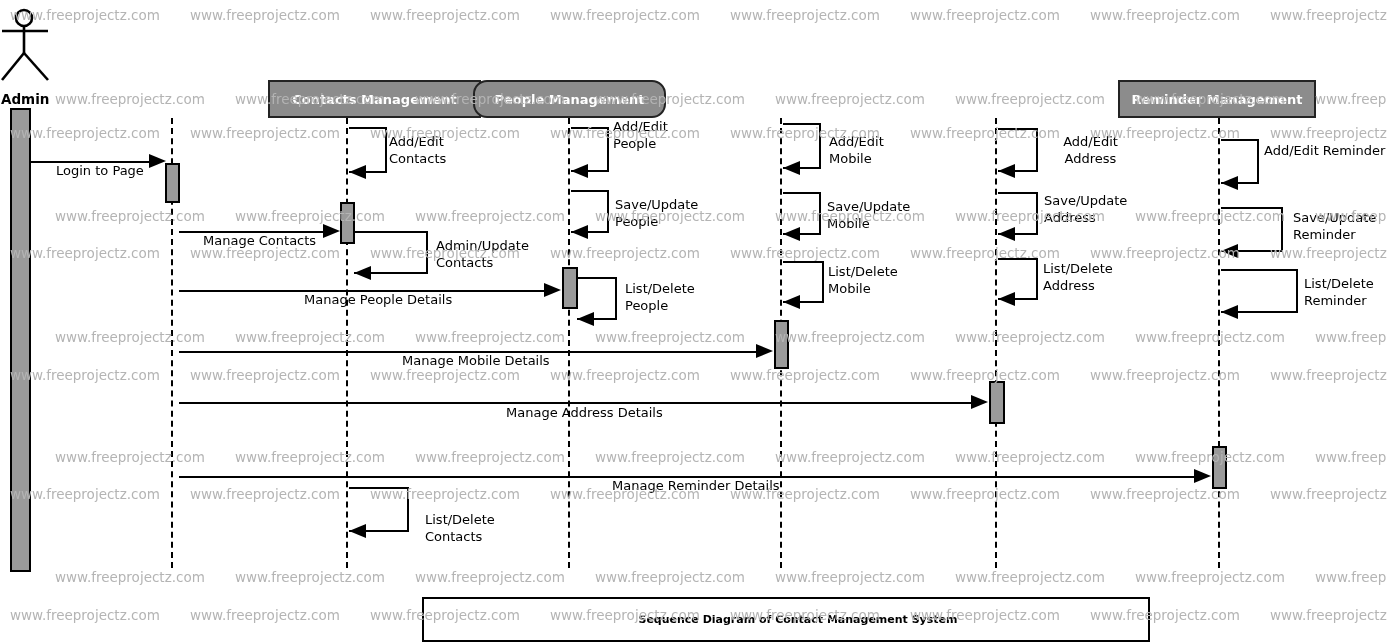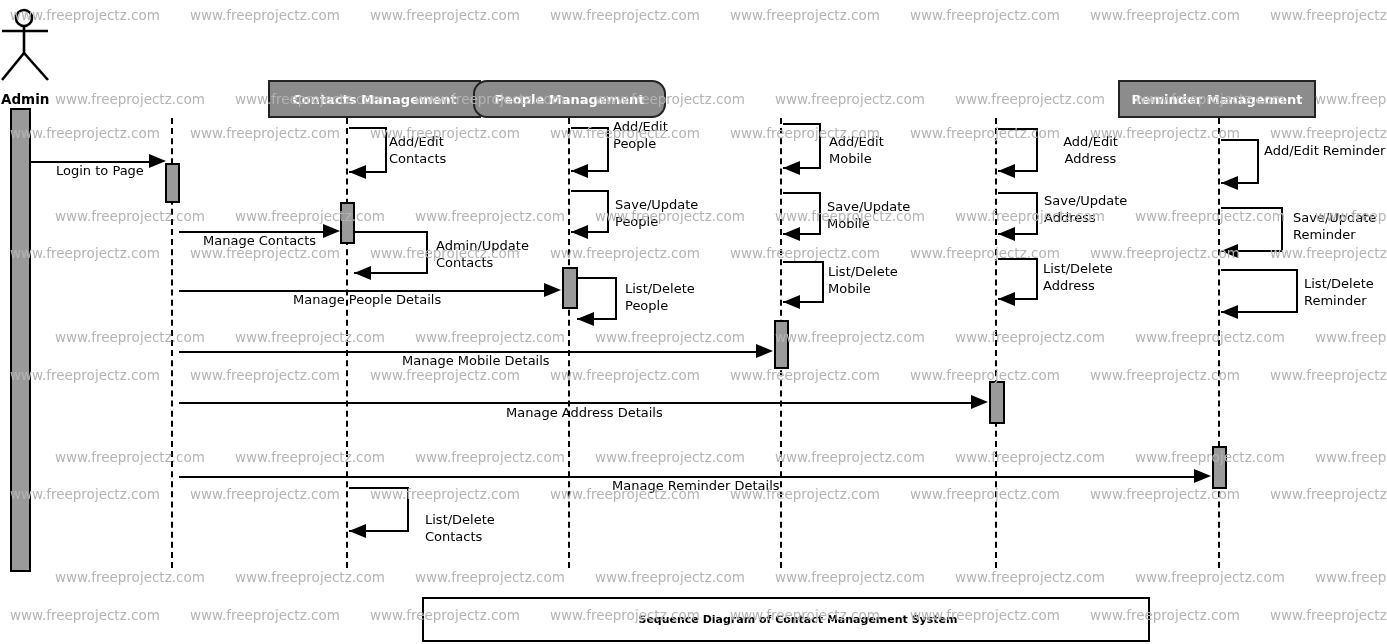--- a/index.html
+++ b/index.html
@@ -75,21 +75,21 @@
   <div class="hline" style="left:29px;top:161px;width:121px;"></div>
   <div class="arr-r" style="left:149px;top:154px;"></div>
   <div class="msg-label" style="left:56px;top:163px;">Login to Page</div>
 
   <div class="hline" style="left:179px;top:231px;width:145px;"></div>
   <div class="arr-r" style="left:323px;top:224px;"></div>
   <div class="msg-label" style="left:203px;top:233px;">Manage Contacts</div>
 
   <div class="hline" style="left:179px;top:290px;width:366px;"></div>
   <div class="arr-r" style="left:544px;top:283px;"></div>
-  <div class="msg-label" style="left:293px;top:292px;">Manage People Details</div>
+  <div class="msg-label" style="left:304px;top:292px;">Manage People Details</div>
 
   <div class="hline" style="left:179px;top:351px;width:578px;"></div>
   <div class="arr-r" style="left:756px;top:344px;"></div>
   <div class="msg-label" style="left:402px;top:353px;">Manage Mobile Details</div>
 
   <div class="hline" style="left:179px;top:402px;width:793px;"></div>
   <div class="arr-r" style="left:971px;top:395px;"></div>
   <div class="msg-label" style="left:506px;top:405px;">Manage Address Details</div>
 
   <div class="hline" style="left:179px;top:476px;width:1016px;"></div>

